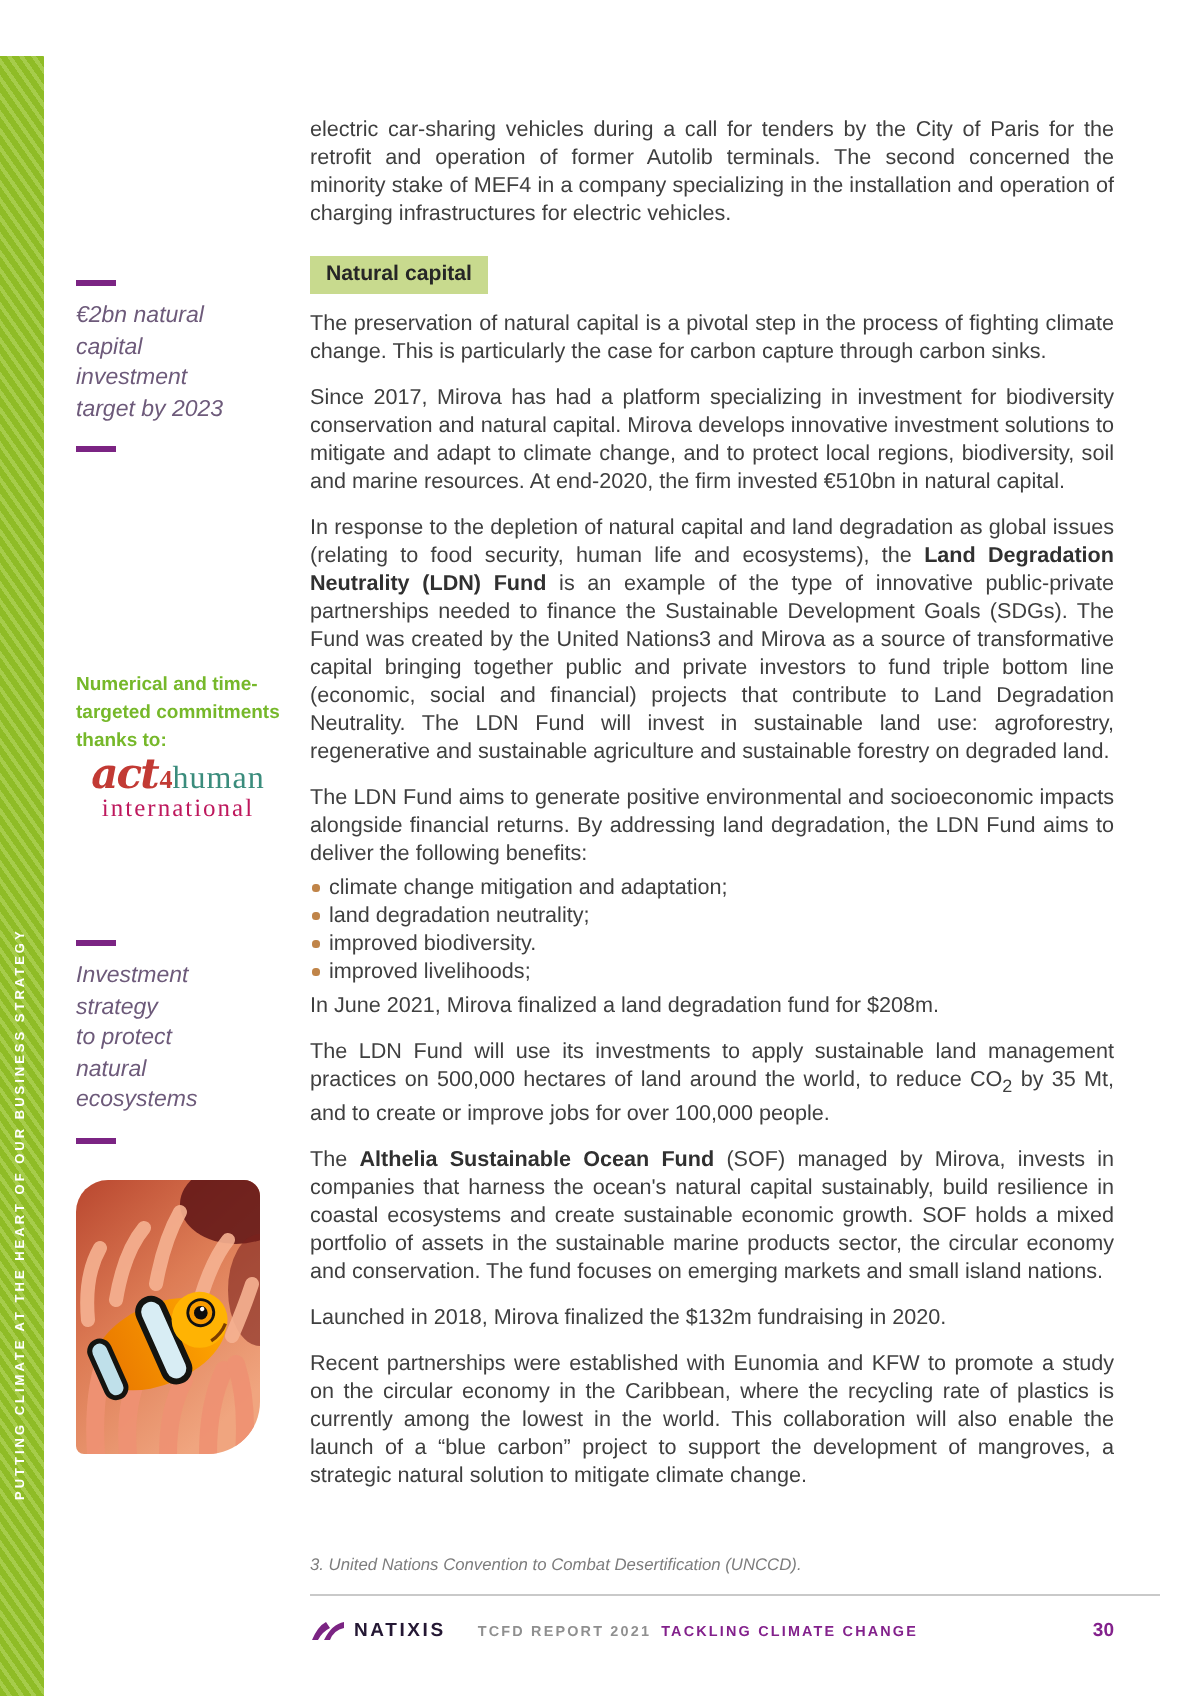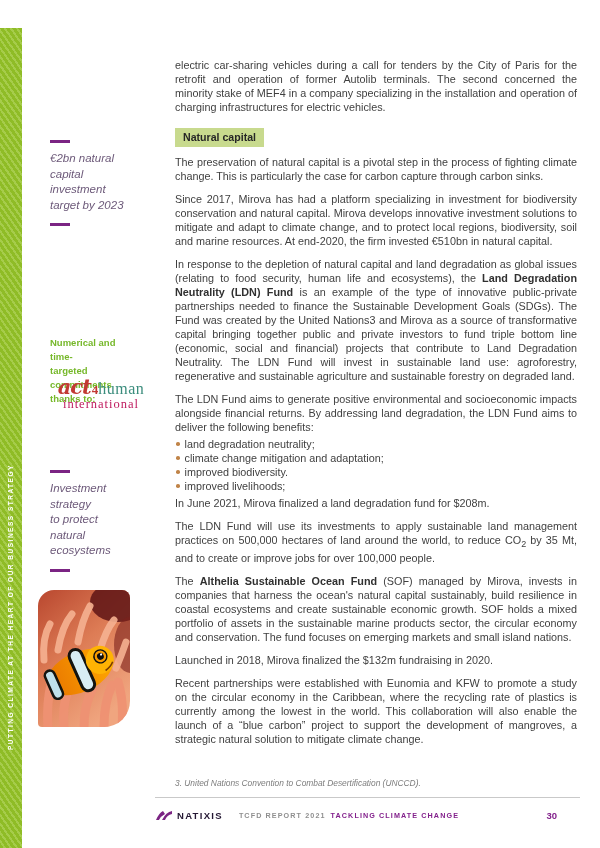--- a/index.html
+++ b/index.html
@@ -16,21 +16,21 @@
   }
   .bar-vertical-text {
     position:absolute; left:0; top:445px; width:22px; height:325px;
     writing-mode:vertical-rl; transform:rotate(180deg);
     font-size:6.5px; font-weight:bold; letter-spacing:1.5px;
     color:#ffffff; text-align:center; line-height:22px;
   }
 
   
   .margin-col { position:absolute; left:38px; top:0; width:102px; }
-  .m-block { position:absolute; left:12px; }
+  .m-block { position:absolute; left:0; }
   .dash { width:20px; height:3px; background:#7b2483; }
   .callout-text {
     font-style:italic; font-size:11.5px; line-height:15.5px;
     color:#6d5a7a; white-space:pre-line; margin:8px 0 10px 0;
   }
   .commitments {
     color:#76b82a; font-weight:bold; font-size:9.5px; line-height:14px;
     white-space:pre-line;
   }
   .a4n-logo { width:102px; text-align:center; font-family:"Liberation Serif", serif; }
@@ -40,21 +40,21 @@
   .a4n-nature { color:#3a8c7c; font-size:16px; letter-spacing:0.5px; }
   .a4n-intl { color:#be185d; font-size:12.5px; letter-spacing:1px; margin-top:-2px; }
   .photo-frame {
     position:absolute; left:0; top:590px; width:92px; height:137px;
     border-radius:16px 8px 26px 4px; overflow:hidden;
   }
 
   
   .main-col {
     position:absolute; left:155px; top:58px; width:402px;
-    font-size:10.8px; line-height:14px; text-align:justify; color:#3f3f3f;margin-left:20px;
+    font-size:10.8px; line-height:14px; text-align:justify; color:#3f3f3f;
   }
   .main-col p { margin:0 0 9px 0; }
   .main-col b { color:#303030; }
   .section-heading {
     display:inline-block; background:#c8da8e; color:#262626;
     font-weight:bold; font-size:10.6px; padding:2px 8px 3px 8px;
     margin:5px 0 8px 0; text-align:center;
   }
   .tight { margin-bottom:3px !important; }
   ul.benefits { list-style:none; margin:0 0 3px 0; }
@@ -184,25 +184,25 @@
   <div><span class="section-heading">Natural capital</span></div>
 
   <p><span>The preservation of natural capital is a pivotal step in the process of fighting climate change. This is particularly the case for carbon capture through carbon sinks.</span></p>
   <p><span>Since 2017, Mirova has had a platform specializing in investment for biodiversity conservation and natural capital. Mirova develops innovative investment solutions to mitigate and adapt to climate change, and to protect local regions, biodiversity, soil and marine resources. At end-2020, the firm invested €510bn in natural capital.</span></p>
   <p><span>In response to the depletion of natural capital and land degradation as global issues (relating to food security, human life and ecosystems), the </span><b>Land Degradation Neutrality (LDN) Fund</b><span> is an example of the type of innovative public-private partnerships needed to finance the Sustainable Development Goals (SDGs). The Fund was created by the United Nations3 and Mirova as a source of transformative capital bringing together public and private investors to fund triple bottom line (economic, social and financial) projects that contribute to Land Degradation Neutrality. The LDN Fund will invest in sustainable land use: agroforestry, regenerative and sustainable agriculture and sustainable forestry on degraded land.</span></p>
   <p class="tight"><span>The LDN Fund aims to generate positive environmental and socioeconomic impacts alongside financial returns. By addressing land degradation, the LDN Fund aims to deliver the following benefits:</span></p>
 
   <ul class="benefits">
     <li>
         <span class="bullet-dot"></span>
+        <span>climate change mitigation and adaptation;</span>
+      </li>
+    <li>
+        <span class="bullet-dot"></span>
         <span>land degradation neutrality;</span>
-      </li>
-    <li>
-        <span class="bullet-dot"></span>
-        <span>climate change mitigation and adaptation;</span>
       </li>
     <li>
         <span class="bullet-dot"></span>
         <span>improved biodiversity.</span>
       </li>
     <li>
         <span class="bullet-dot"></span>
         <span>improved livelihoods;</span>
       </li>
   </ul>

